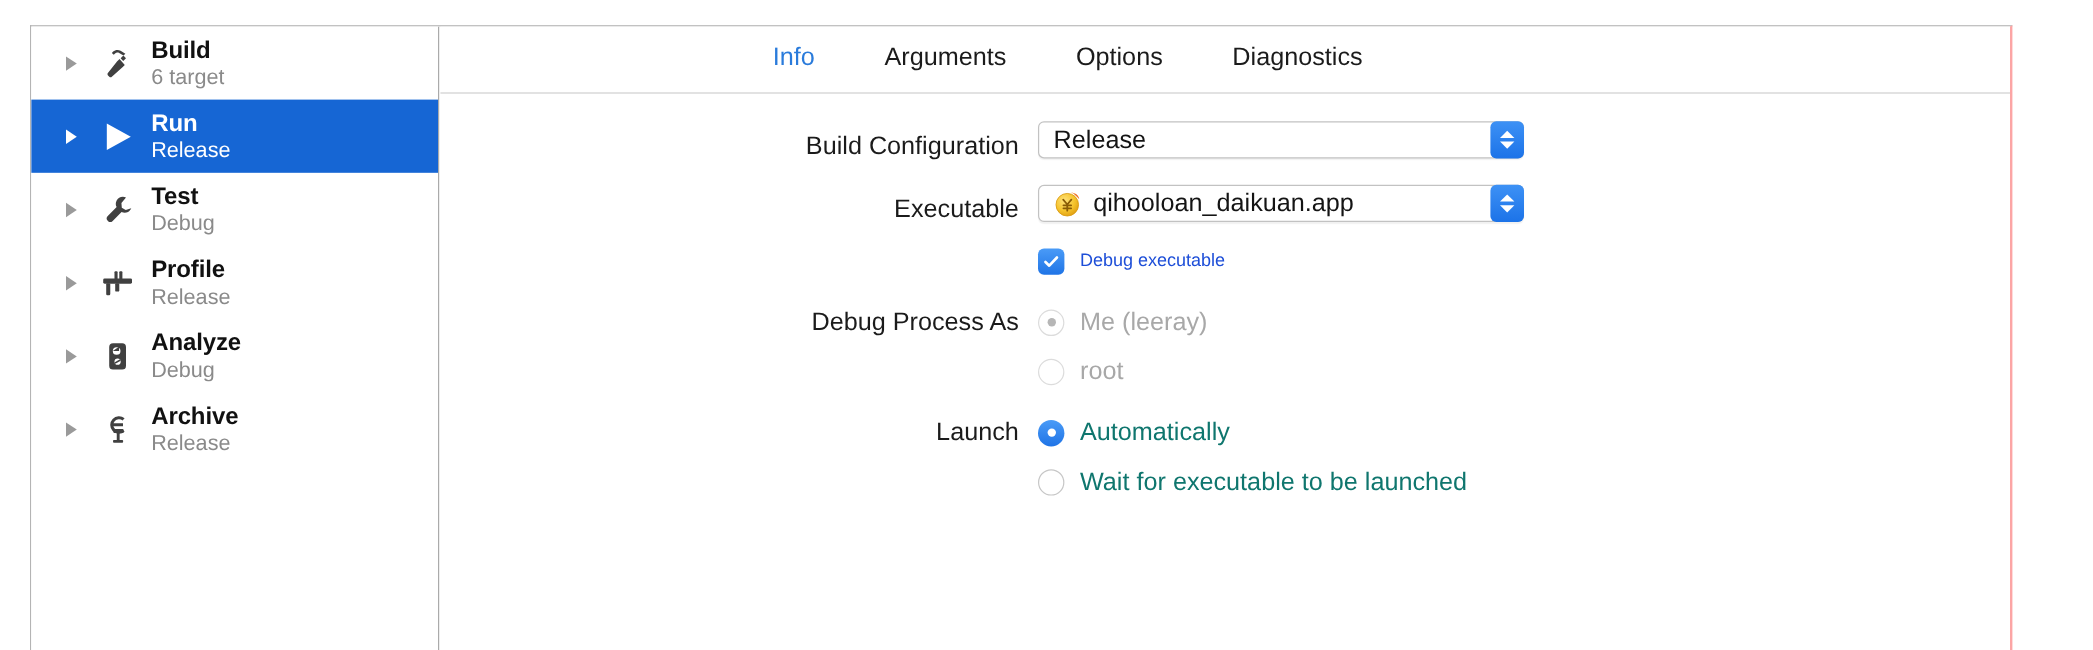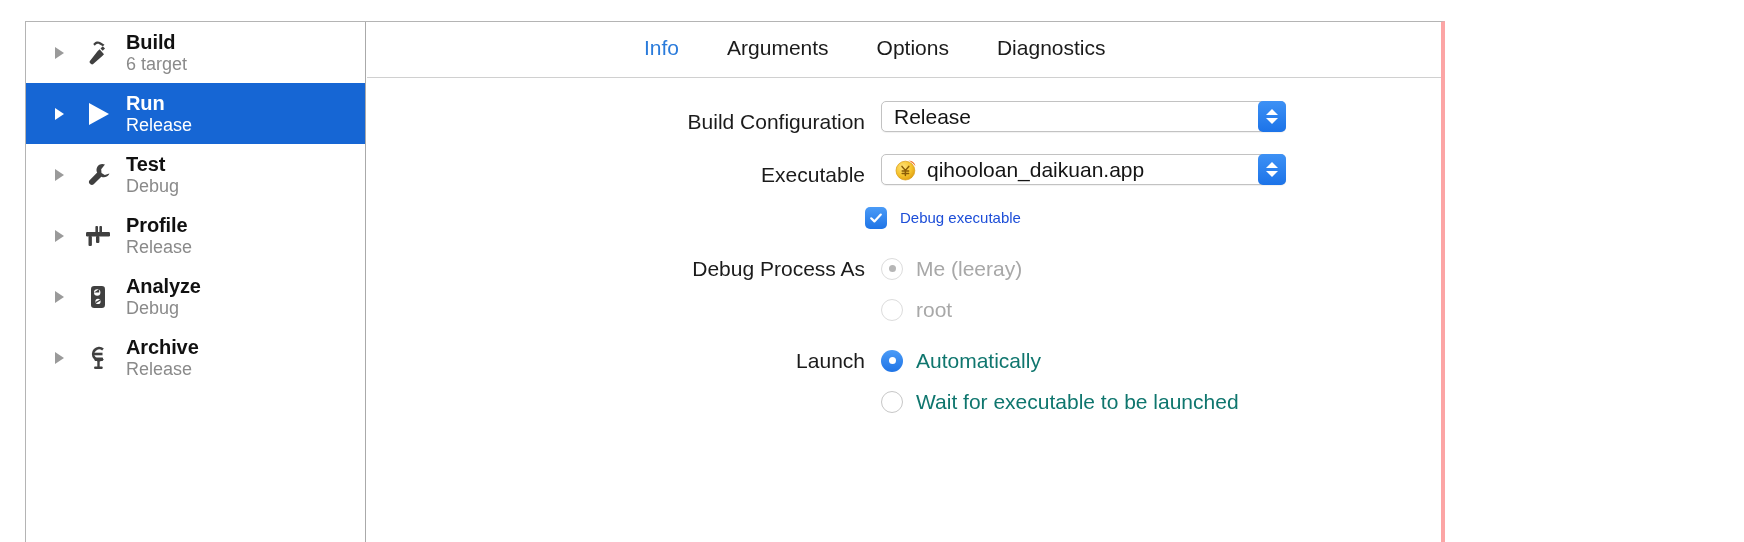--- a/index.html
+++ b/index.html
@@ -26,26 +26,26 @@
   .outer-pad-left {
     position: absolute;
     left: 0; top: 0;
     width: 25px; height: 542px;
     background: #ffffff;
   }
   .panel {
     position: absolute;
     left: 25px;
     top: 21px;
-    width: 1420px;
+    width: 1652px;
     height: 521px;
     background: #ffffff;
     border-top: 1px solid #b4b4b4;
     border-left: 1px solid #b4b4b4;
-    border-right: 4px solid #fca5a5;
+    border-right: 2px solid #fca5a5;
     box-sizing: border-box;
     overflow: hidden;
   }
 
   
   .sidebar {
     position: absolute;
     left: 0; top: 0;
     width: 340px;
     height: 520px;
@@ -122,21 +122,21 @@
   .tabbar {
     position: relative;
     height: 55px;
     border-bottom: 1px solid #d0d0d0;
   }
   .tabs {
     position: absolute;
     left: 253px;
     top: 14px;
     display: flex;
-    gap: 0px;
+    gap: 10px;
   }
   .tab {
     font-size: 21px;
     color: #1b1b1b;
     cursor: default;
     white-space: nowrap;
     padding: 0 24px;
   }
   .tab.active { color: #2a7bdb; }
 
@@ -278,21 +278,21 @@
     background: #b6b6b6;
   }
   .radio.disabled-on { border-color: #dcdcdc; }
   .radio.disabled-off { border-color: #dcdcdc; }
   .rlabel {
     font-size: 21px;
     color: #0f766e;
     white-space: nowrap;
   }
   .rlabel.dim { color: #a8a8a8; }
-  .flabel.gap-top { padding-top: 9px; margin-left: 16px; }
+  .flabel.gap-top { padding-top: 9px; }
 
   .spacer-8 { height: 10px; }
   .spacer-18 { height: 20px; }
 </style>
 </head>
 <body>
 
 <div class="window">
   <div class="outer-pad-left"></div>
 

